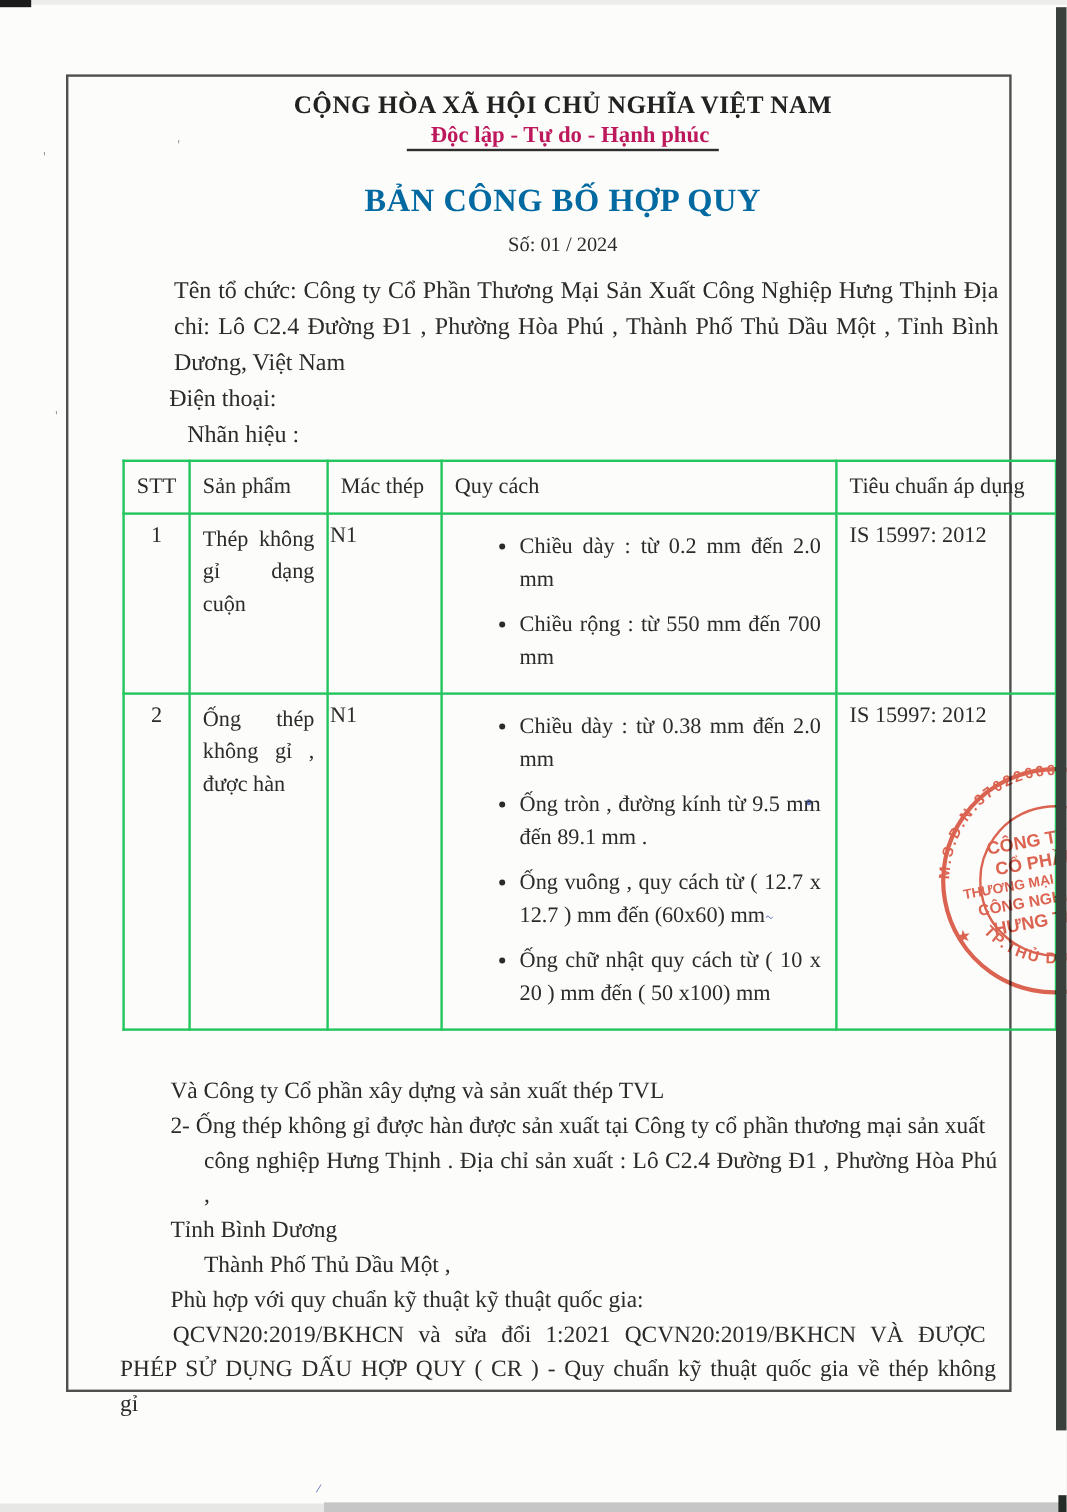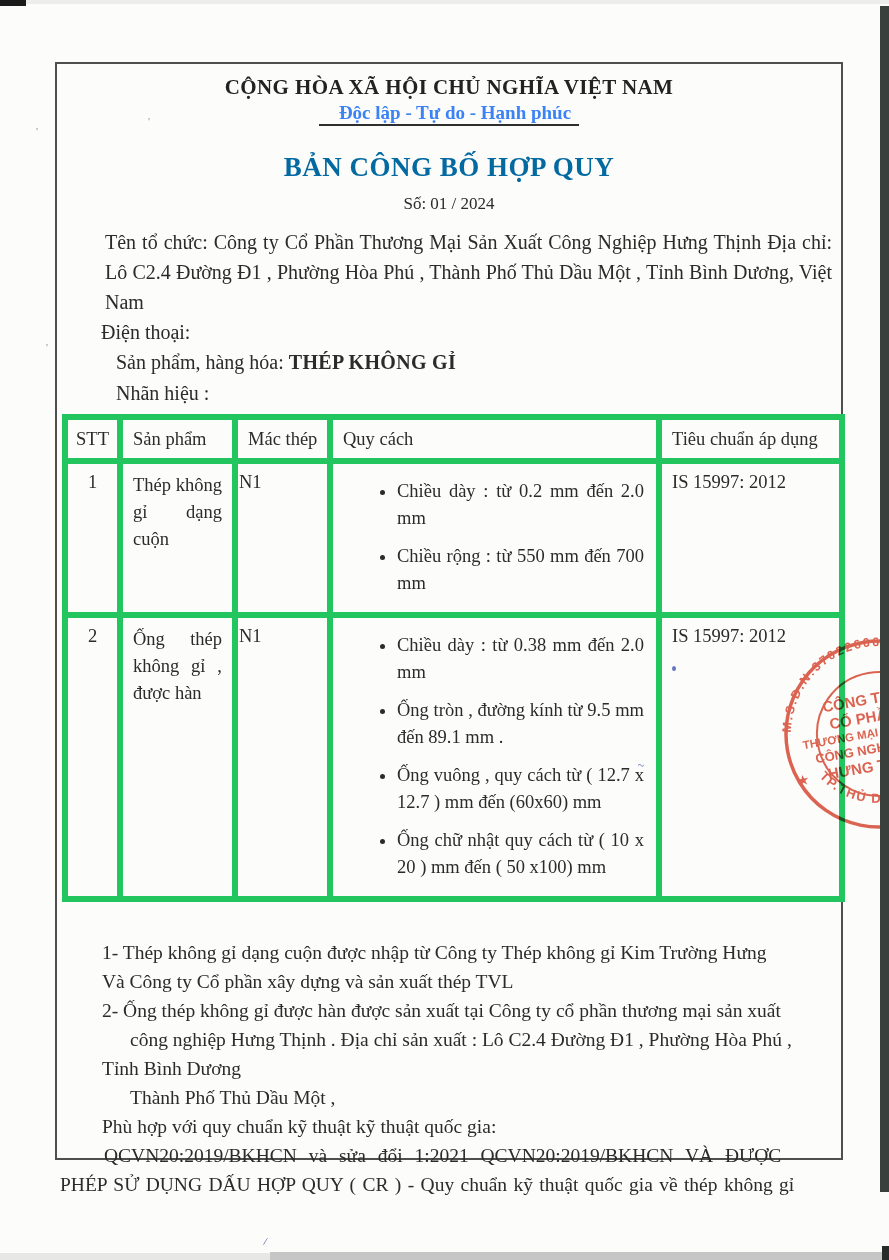--- a/index.html
+++ b/index.html
@@ -15,38 +15,38 @@
   .right-bar{position:absolute;left:880px;top:6px;width:9px;height:1186px;background:#3a403b;z-index:6;}
   .br-square{position:absolute;left:882px;top:1246px;width:7px;height:14px;background:#262c27;z-index:7;}
   .bottom-strip-l{position:absolute;left:0;top:1253px;width:270px;height:7px;background:#e7e7e5;}
   .bottom-strip-r{position:absolute;left:270px;top:1252px;width:619px;height:8px;background:#c6c6c6;}
   .speck{position:absolute;color:#8a8a88;font-size:11px;line-height:10px;}
   .ink-mark{position:absolute;color:#4256b4;font-size:11px;line-height:10px;transform:rotate(12deg);}
   .ink-dot{position:absolute;width:4px;height:5px;border-radius:50%;background:#3d55b0;opacity:.8;}
   
   .frame{
     position:absolute;left:55px;top:62px;width:788px;height:1098px;
-    border:2px solid #4f4f4f;box-sizing:border-box;z-index:1;
+    border:2px solid #4f4f4f;box-sizing:border-box;z-index:1;padding-left:40px;
   }
   
   .nat1{margin:11px 6px 0;text-align:center;font-weight:bold;font-size:21px;line-height:24px;letter-spacing:.4px;color:#222;}
-  .nat2{margin:2px 0 0;text-align:center;font-weight:bold;font-size:19px;line-height:24px;color:#3b82f6;}
+  .nat2{margin:2px 0 0;text-align:center;font-weight:bold;font-size:19px;line-height:24px;color:#be185d;}
   .nat2 .u{border-bottom:2px solid #2e2e2e;padding:0 8px 1px 20px;}
   .doc-title{margin:26px 0 0;text-align:center;font-weight:bold;font-size:27px;line-height:32px;letter-spacing:.5px;color:#0369a1;}
   .doc-no{margin:8px 0 0;text-align:center;font-size:17px;line-height:26px;}
   
   .p-org{margin:10px 9px 0 48px;font-size:20px;line-height:30px;text-align:justify;}
   .p-phone{margin:0 9px 0 44px;font-size:20px;line-height:30px;}
   .p-ind{margin:0 9px 0 59px;font-size:20px;line-height:31px;}
   .p-ind b{font-weight:bold;letter-spacing:.3px;}
   
   table.spec{border-collapse:collapse;margin:5px 0 0 5px;width:777px;table-layout:fixed;font-size:18.5px;}
   table.spec col.c1{width:55px}table.spec col.c2{width:115px}table.spec col.c3{width:95px}
   table.spec col.c4{width:329px}table.spec col.c5{width:183px}
-  table.spec th,table.spec td{border:6px solid #22c55e;vertical-align:top;font-weight:normal;}
+  table.spec th,table.spec td{border:2px solid #22c55e;vertical-align:top;font-weight:normal;}
   table.spec thead tr{height:44px;}
   table.spec th{vertical-align:middle;text-align:left;padding:2px 6px 2px 10px;}
   table.spec th.cen{text-align:center;padding:2px 2px;}
   tr.row1{height:91px;}
   tr.row2{height:242px;}
   td.stt{text-align:center;padding-top:8px;}
   td.prod{padding:8px 10px 4px 10px;text-align:justify;line-height:27px;}
   td.grade{padding-top:8px;}
   td.specs{padding:6px 10px 4px 0;}
   td.specs ul{margin:0;padding:0 0 0 64px;}
@@ -83,21 +83,20 @@
   <div class="frame">
 
     <div class="nat1">CỘNG HÒA XÃ HỘI CHỦ NGHĨA VIỆT NAM</div>
     <div class="nat2"><span class="u">Độc lập - Tự do - Hạnh phúc</span></div>
 
     <div class="doc-title">BẢN CÔNG BỐ HỢP QUY</div>
     <div class="doc-no">Số: 01 / 2024</div>
 
     <p class="p-org">Tên tổ chức: Công ty Cổ Phần Thương Mại Sản Xuất Công Nghiệp Hưng Thịnh Địa chỉ: Lô C2.4 Đường Đ1 , Phường Hòa Phú , Thành Phố Thủ Dầu Một , Tỉnh Bình Dương, Việt Nam</p>
     <p class="p-phone">Điện thoại:</p>
-    <p class="p-ind"><span>Sản phẩm, hàng hóa: </span><b>THÉP KHÔNG GỈ</b></p>
     <p class="p-ind">Nhãn hiệu :</p>
 
     <table class="spec">
       <colgroup>
           <col class="c1">
           <col class="c2">
           <col class="c3">
           <col class="c4">
           <col class="c5">
         </colgroup>
@@ -134,21 +133,20 @@
               <li>Ống vuông , quy cách từ ( 12.7 x 12.7 ) mm đến (60x60) mm</li>
               <li>Ống chữ nhật quy cách từ ( 10 x 20 ) mm đến ( 50 x100) mm</li>
             </ul>
           </td>
           <td class="std">IS 15997: 2012</td>
         </tr>
       </tbody>
     </table>
 
     <div class="notes">
-      <p class="nl just">1- Thép không gỉ dạng cuộn được nhập từ Công ty Thép không gỉ Kim Trường Hưng</p>
       <p class="nl out">Và Công ty Cổ phần xây dựng và sản xuất thép TVL</p>
       <p class="nl just">2- Ống thép không gỉ được hàn được sản xuất tại Công ty cổ phần thương mại sản xuất</p>
       <p class="nl hang just">công nghiệp Hưng Thịnh . Địa chỉ sản xuất : Lô C2.4 Đường Đ1 , Phường Hòa Phú ,</p>
       <p class="nl out">Tỉnh Bình Dương</p>
       <p class="nl hang">Thành Phố Thủ Dầu Một ,</p>
       <p class="nl out">Phù hợp với quy chuẩn kỹ thuật kỹ thuật quốc gia:</p>
       <p class="nl qcvn just">QCVN20:2019/BKHCN và sửa đổi 1:2021 QCVN20:2019/BKHCN VÀ ĐƯỢC</p>
       <p class="nl last just">PHÉP SỬ DỤNG DẤU HỢP QUY ( CR ) - Quy chuẩn kỹ thuật quốc gia về thép không gỉ</p>
     </div>
   </div>

